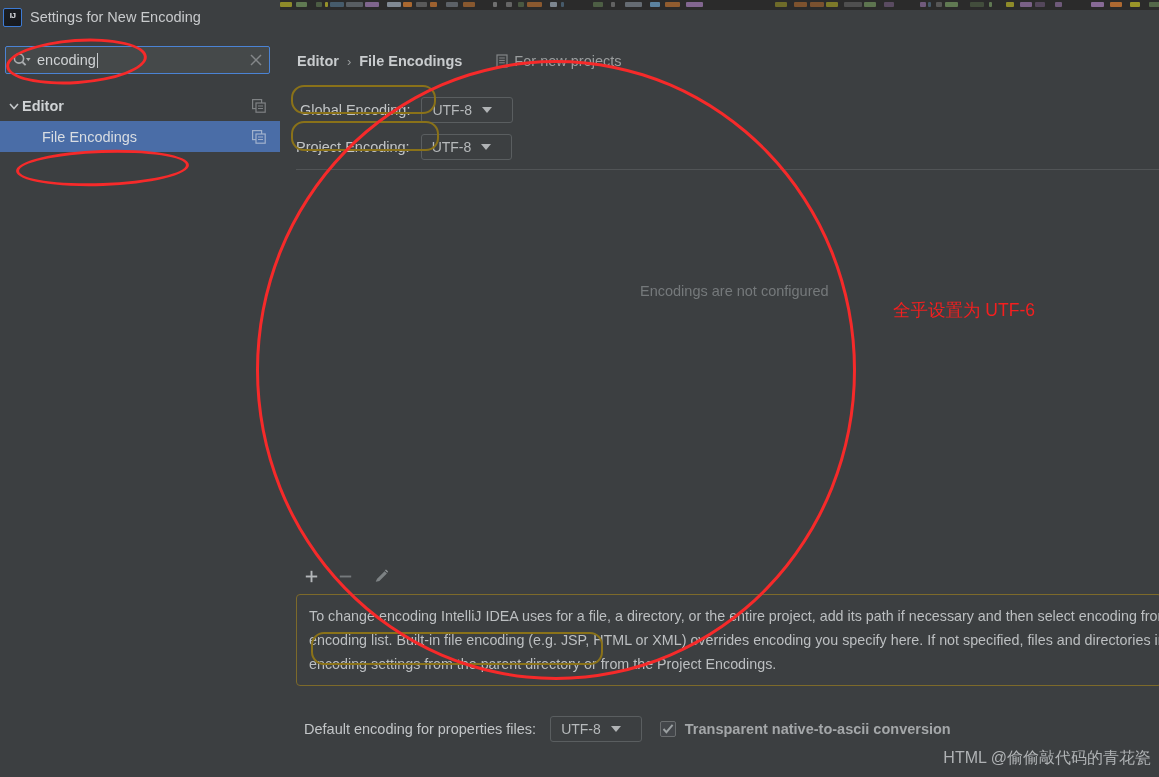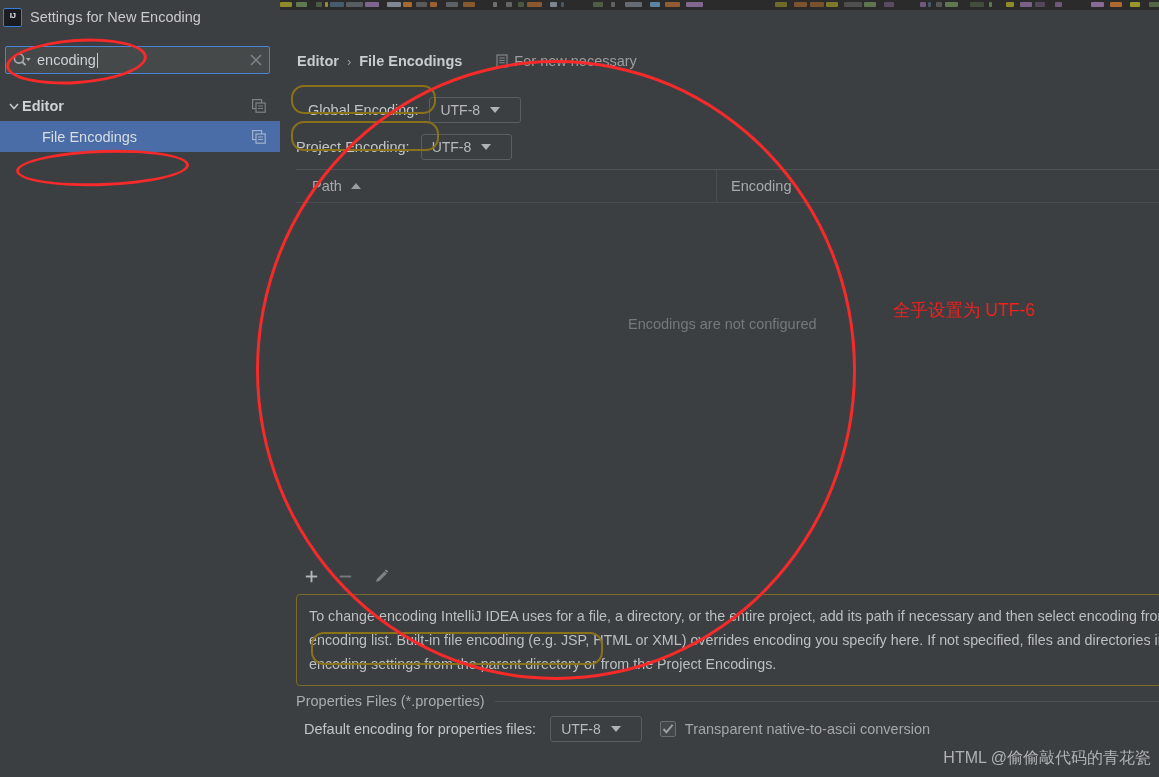--- a/index.html
+++ b/index.html
@@ -83,21 +83,21 @@
   .thead{height:32px;display:flex;align-items:center;
     border-bottom:1px solid #4b4e50;}
   .th{font-size:14.5px;color:#a7aaac;display:flex;align-items:center;
     height:100%;box-sizing:border-box;}
   .th.path{width:421px;padding-left:16px;border-right:1px solid #4b4e50;}
   .th.enc{padding-left:14px;}
   .sort-up{width:0;height:0;border-left:5px solid transparent;
     border-right:5px solid transparent;border-bottom:6px solid #9a9d9f;
     margin-left:9px;}
   .tbody{position:relative;height:362px;background:#3c3f41;}
-  .empty-msg{position:absolute;left:332px;top:113px;font-size:14.5px;
+  .empty-msg{position:absolute;left:344px;top:113px;font-size:14.5px;
     color:#75797b;white-space:nowrap;}
 
   
   .tbar{position:absolute;left:16px;top:480px;width:863px;height:28px;
     display:flex;align-items:center;}
   .tbtn{width:30px;height:26px;display:flex;align-items:center;
     justify-content:center;}
 
   
   .infobox{position:absolute;left:16px;top:512px;width:866px;height:92px;
@@ -110,21 +110,21 @@
   .section{position:absolute;display:flex;align-items:center;width:863px;left:16px;}
   .sec-title{font-size:14.5px;color:#a9acae;white-space:nowrap;padding-right:10px;}
   .sec-line{flex:1;height:1px;background:#4f5254;}
 
   .prop-row{position:absolute;left:24px;top:634px;display:flex;align-items:center;}
   .prop-label{font-size:14.5px;color:#c2c5c7;white-space:nowrap;}
   .chkwrap{display:flex;align-items:center;margin-left:18px;}
   .chkbox{width:14px;height:14px;border:1px solid #6b6e70;border-radius:2px;
     background:#43464a;position:relative;flex:none;}
   .chkbox svg{position:absolute;left:1px;top:1px;}
-  .chklabel{font-size:14.5px;color:#a4a7a9;margin-left:9px;white-space:nowrap;}
+  .chklabel{font-size:14.5px;color:#a4a7a9;margin-left:9px;white-space:nowrap;font-weight:bold;}
 
   
   .pill{position:absolute;border:2px solid #8a7219;border-radius:13px;
     box-sizing:border-box;pointer-events:none;}
 
   
   .rcircle{position:absolute;border:3.5px solid #f62a2a;border-radius:50%;
     box-sizing:border-box;pointer-events:none;}
   .recirc{position:absolute;border:3.5px solid #f62a2a;border-radius:50%;
     box-sizing:border-box;pointer-events:none;}
@@ -256,52 +256,43 @@
       <div class="crumb">File Encodings</div>
       <div class="crumb-note">
         <span class="note-ic">
           <svg width="14" height="14" viewBox="0 0 14 14">
             <rect x="2" y="1" width="10" height="12" fill="none" stroke="#9b9e9f" stroke-width="1.2"></rect>
             <line x1="4.2" y1="4" x2="9.8" y2="4" stroke="#9b9e9f" stroke-width="1"></line>
             <line x1="4.2" y1="6.4" x2="9.8" y2="6.4" stroke="#9b9e9f" stroke-width="1"></line>
             <line x1="4.2" y1="8.8" x2="9.8" y2="8.8" stroke="#9b9e9f" stroke-width="1"></line>
           </svg>
         </span>
-        <span>For new necessary</span>
+        <span>For new projects</span>
       </div>
     </div>
 
     <div class="content">
 
-      <div class="encrow" style="left:28px;top:14px;text-align:right;">
+      <div class="encrow" style="left:20px;top:14px;text-align:right;">
         <div class="enclabel">Global Encoding:</div>
         <div class="combo" style="margin-left:11px;">
           <span class="cval">UTF-8</span>
           <span class="caret-dn"></span>
         </div>
       </div>
 
       <div class="encrow" style="left:16px;top:51px;">
         <div class="enclabel">Project Encoding:</div>
         <div class="combo" style="margin-left:11px;">
           <span class="cval">UTF-8</span>
           <span class="caret-dn"></span>
         </div>
       </div>
 
       <div class="table">
-        <div class="thead">
-          <div class="th path">
-            <span>Path</span>
-            <span class="sort-up"></span>
-          </div>
-          <div class="th enc">
-            <span>Encoding</span>
-          </div>
-        </div>
         <div class="tbody">
           <div class="empty-msg">Encodings are not configured</div>
         </div>
       </div>
 
       <div class="tbar">
         <div class="tbtn">
           <svg width="15" height="15" viewBox="0 0 15 15">
             <line x1="7.5" y1="1.8" x2="7.5" y2="13.2" stroke="#b4b7b9" stroke-width="1.9"></line>
             <line x1="1.8" y1="7.5" x2="13.2" y2="7.5" stroke="#b4b7b9" stroke-width="1.9"></line>
@@ -319,24 +310,20 @@
           </svg>
         </div>
       </div>
 
       <div class="infobox">
         <div class="infotext">To change encoding IntelliJ IDEA uses for a file, a directory, or the entire project, add its path if necessary and then select encoding from</div>
         <div class="infotext">encoding list. Built-in file encoding (e.g. JSP, HTML or XML) overrides encoding you specify here. If not specified, files and directories inherit</div>
         <div class="infotext">encoding settings from the parent directory or from the Project Encodings.</div>
       </div>
 
-      <div class="section" style="top:611px;">
-        <div class="sec-title">Properties Files (*.properties)</div>
-        <div class="sec-line"></div>
-      </div>
 
       <div class="prop-row">
         <div class="prop-label">Default encoding for properties files:</div>
         <div class="combo" style="margin-left:14px;">
           <span class="cval">UTF-8</span>
           <span class="caret-dn"></span>
         </div>
         <div class="chkwrap">
           <span class="chkbox">
             <svg width="12" height="12" viewBox="0 0 12 12">

